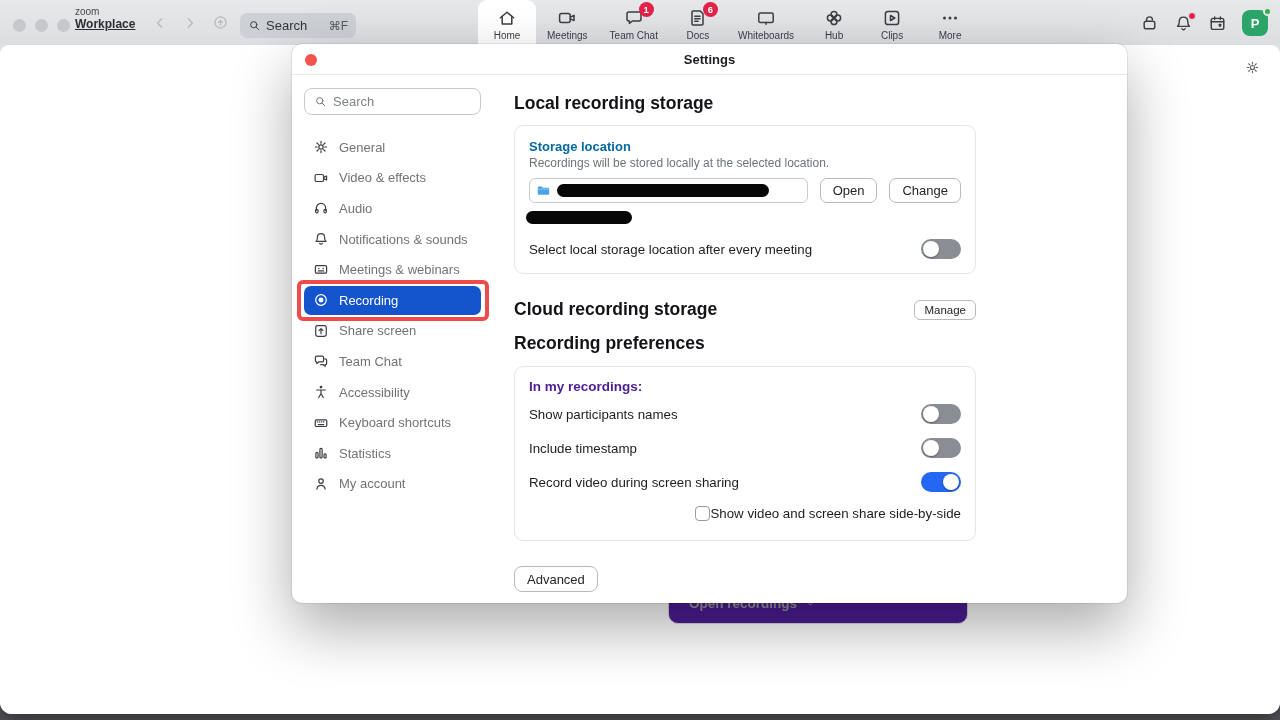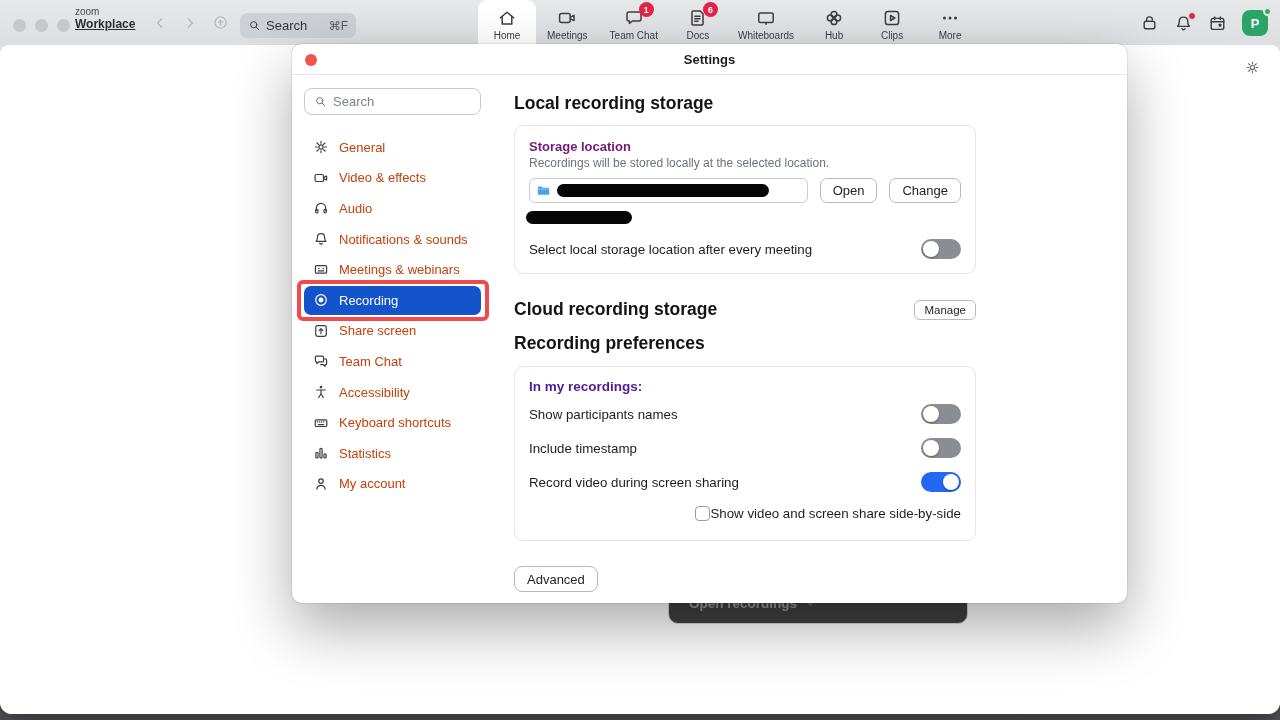--- a/index.html
+++ b/index.html
@@ -60,21 +60,21 @@
   .avatar .status { position:absolute; top:-3px; right:-4px; width:9px; height:9px;
     border-radius:50%; background:#2fb14c; border:2px solid #e3e4e6; }
 
   
   .page { position:absolute; left:0; top:45px; right:0; bottom:0; background:#fff;
     border-radius:9px 9px 0 0; }
   .page-gear { position:absolute; right:20px; top:15px; width:15px; height:15px; color:#5f6368;
     cursor:pointer; }
   .open-recordings {
     position:absolute; left:668px; top:582px; width:300px; height:42px; z-index:5;
-    background:#404040; border:1px solid #d8dadc; border-radius:10px;
+    background:#4c1d95; border:1px solid #d8dadc; border-radius:10px;
     display:flex; align-items:center; padding-left:20px; gap:7px;
     color:#97999d; font-size:13.5px; font-weight:600; cursor:pointer;
   }
   .open-recordings .icon { width:13px; height:13px; }
 
   
   .dialog { position:absolute; left:292px; top:44px; width:835px; height:559px; z-index:10;
     background:#fff; border-radius:10px;
     box-shadow:0 0 0 1px rgba(0,0,0,.07), 0 25px 60px rgba(0,0,0,.33); }
   .dlg-header { position:relative; height:31px; border-bottom:1px solid #e7e8ea;
@@ -83,33 +83,33 @@
   .close-dot { position:absolute; left:13px; top:10px; width:12px; height:12px;
     border-radius:50%; background:#f4534d; cursor:pointer; }
 
   .sb { position:absolute; left:12px; top:44px; width:177px; }
   .sb-search { height:27px; border:1px solid #c5c9ce; border-radius:8px; background:#fff;
     display:flex; align-items:center; gap:6px; padding:0 9px; color:#7e838a; font-size:13px;
     cursor:text; }
   .sb-search .icon { width:13px; height:13px; color:#6f747b; }
   .sb-list { margin-top:17px; }
   .sb-item { height:30.6px; display:flex; align-items:center; gap:10px; padding:0 9px;
-    font-size:13px; color:#c2410c; position:relative; cursor:pointer; border-radius:7px; }
+    font-size:13px; color:#737373; position:relative; cursor:pointer; border-radius:7px; }
   .sb-item .icon { width:16px; height:16px; color:#3a3d42; }
   .sb-item.selected { background:#1353cb; color:#fff; height:29px; margin:0.8px 0; }
   .sb-item.selected .icon { color:#fff; }
   .red-box { position:absolute; left:-7px; right:-8px; top:-6px; bottom:-6px;
     border:4px solid #ee4c4c; border-radius:6px; pointer-events:none; z-index:3; }
 
   .main { position:absolute; left:222px; top:0; width:462px; }
   .h1 { font-size:17.5px; font-weight:700; color:#131418; }
   .h1.first { margin-top:49px; }
   .card { border:1px solid #e3e5e8; border-radius:9px; background:#fff; }
   .card1 { margin-top:11px; padding:13px 14px 14px; }
-  .fld-label { font-size:13px; font-weight:700; color:#701a75; }
+  .fld-label { font-size:13px; font-weight:700; color:#0369a1; }
   .fld-desc { font-size:12px; color:#6d737b; margin-top:2px; }
   .path-row { margin-top:8px; display:flex; align-items:center; }
   .path-input { width:310px; height:25px; border:1px solid #c8ccd1; border-radius:6px;
     display:flex; align-items:center; gap:6px; padding:0 6px; cursor:text; }
   .path-input .icon { width:15px; height:15px; }
   .redact { background:#060606; border-radius:7px; height:13px; }
   .redact.r1 { width:212px; }
   .redact.r2 { width:106px; margin-top:8px; margin-left:-3px; }
   .btn { height:25px; padding:0 12px; font-size:13px; color:#232529; background:#fff;
     border:1px solid #b6bac0; border-radius:7px; display:inline-flex; align-items:center;

